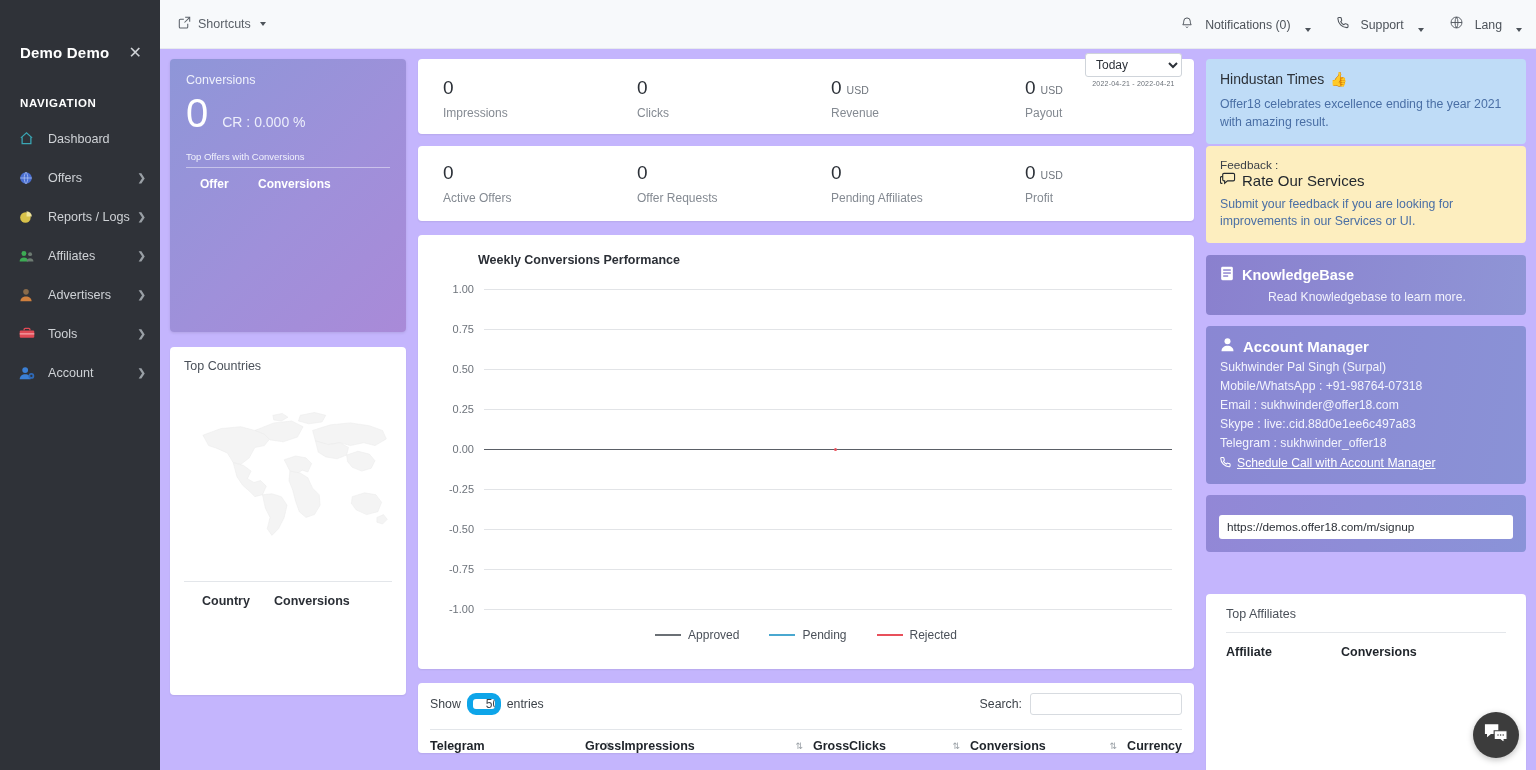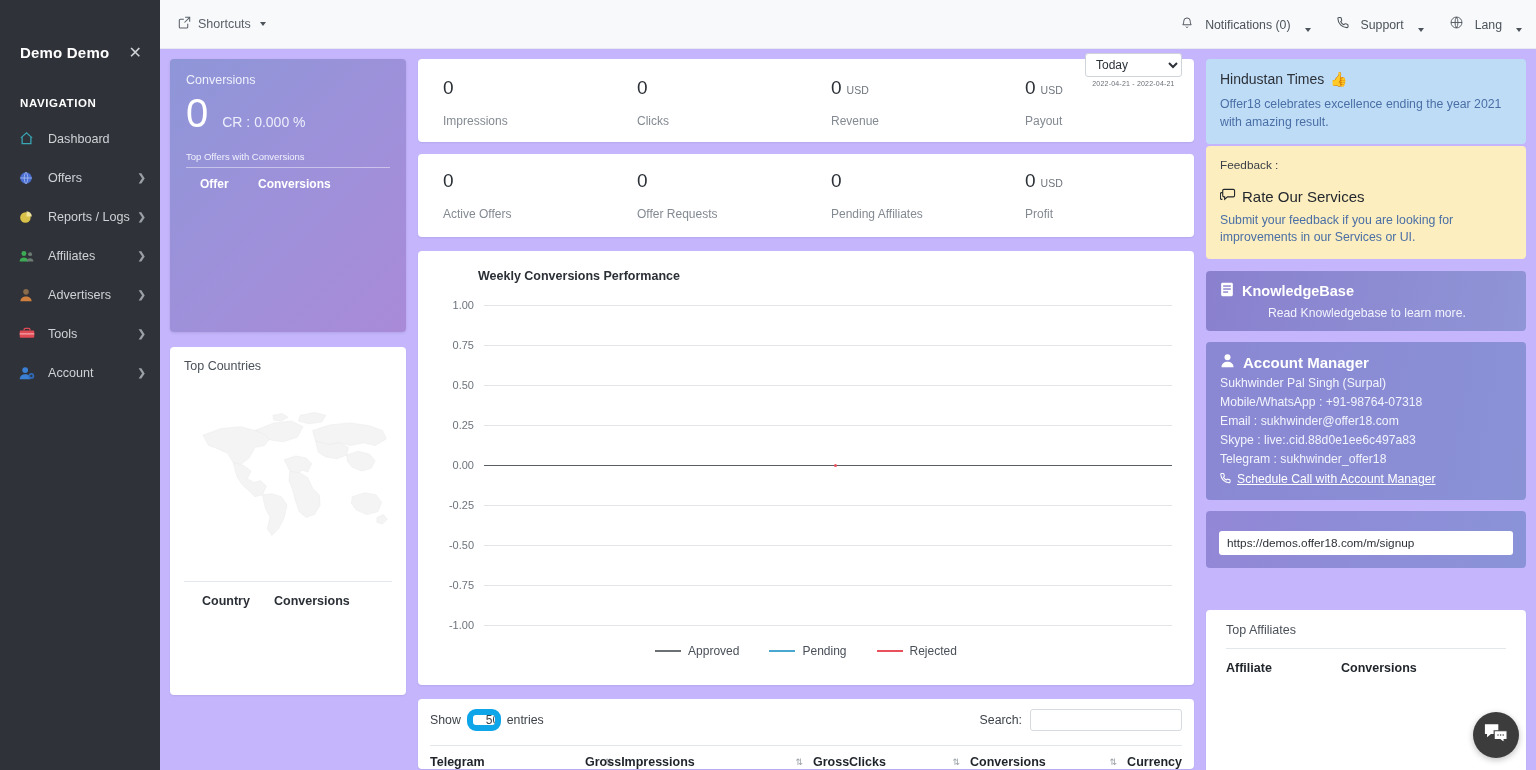--- a/index.html
+++ b/index.html
@@ -75,21 +75,21 @@
   .c-hdr { display: flex; font-size: 12.5px; font-weight: 700; color: #2b2f36; padding-top: 12px; margin-top: 8px; border-top: 1px solid #e3e6ea; }
   .c-hdr span:first-child { width: 90px; padding-left: 18px; }
 
   
   .col-mid { flex: 1; min-width: 0; }
   .stats-card { padding: 18px 0 14px 0; position: relative; }
   .stats-grid { display: flex; }
   .stat { flex: 1; padding-left: 25px; }
   .stat-val { font-size: 19px; color: #2c3138; font-weight: 400; display: flex; align-items: baseline; gap: 5px; }
   .stat-unit { font-size: 10.5px; color: #6e747c; }
-  .stat-lbl { font-size: 12px; color: #848a92; margin-top: 15px; }
+  .stat-lbl { font-size: 12px; color: #848a92; margin-top: 7px; }
   .range-box { position: absolute; top: -6px; right: 12px; width: 97px; text-align: center; }
   .range-sel {
     width: 97px; height: 24px; font-size: 12px; font-family: "Liberation Sans", sans-serif;
     border: 1px solid #cfd4da; border-radius: 3px; background: #fff; color: #2c3138;
     padding-left: 6px;
   }
   .range-dates { font-size: 7px; color: #6a7078; margin-top: 3px; letter-spacing: .2px; }
 
   .stats-card2 { margin-top: 12px; padding: 16px 0 16px 0; }
 
@@ -115,21 +115,21 @@
   .sort-ic { font-size: 9px; color: #9aa0a6; font-weight: 400; }
 
   
   .col-right { width: 320px; flex: 0 0 320px; }
   .panel { border-radius: 4px; padding: 12px 14px; }
   .news { background: #bfdcf7; color: #2c3138; }
   .news-t { font-size: 14px; font-weight: 400; display: flex; align-items: center; gap: 6px; }
   .news-b { font-size: 12.3px; color: #4a6fa5; line-height: 1.45; margin-top: 9px; }
   .feedback { background: #fdeebf; margin-top: 2px; }
   .fb-t { font-size: 11.8px; color: #3b4048; }
-  .fb-h { font-size: 15px; color: #23282e; display: flex; align-items: center; gap: 6px; margin-top: 16px; }
+  .fb-h { font-size: 15px; color: #23282e; display: flex; align-items: center; gap: 6px; margin-top: 0; }
   .fb-b { font-size: 12.3px; color: #4a6fa5; line-height: 1.45; margin-top: 7px; }
 
   .kb { margin-top: 12px; background: linear-gradient(100deg,#8a80ce 0%, #8f95d6 100%); color:#fff; border-radius: 4px; padding: 11px 14px; }
   .kb-t { font-size: 14.5px; font-weight: 600; display: flex; align-items: center; gap: 8px; }
   .kb-b { font-size: 12.2px; margin-top: 6px; color: #f2f3fd; margin-left: 48px; }
 
   .am { margin-top: 11px; background: linear-gradient(100deg,#8a87d3 0%, #8a92d6 100%); color:#fff; border-radius: 4px; padding: 11px 14px 13px 14px; }
   .am-t { font-size: 15px; font-weight: 600; display: flex; align-items: center; gap: 8px; }
   .am-l { font-size: 12.2px; margin-top: 5px; color: #f3f4fd; }
   .am-link { font-size: 12.2px; margin-top: 6px; color: #fff; text-decoration: underline; display: flex; gap: 6px; cursor: pointer; }

